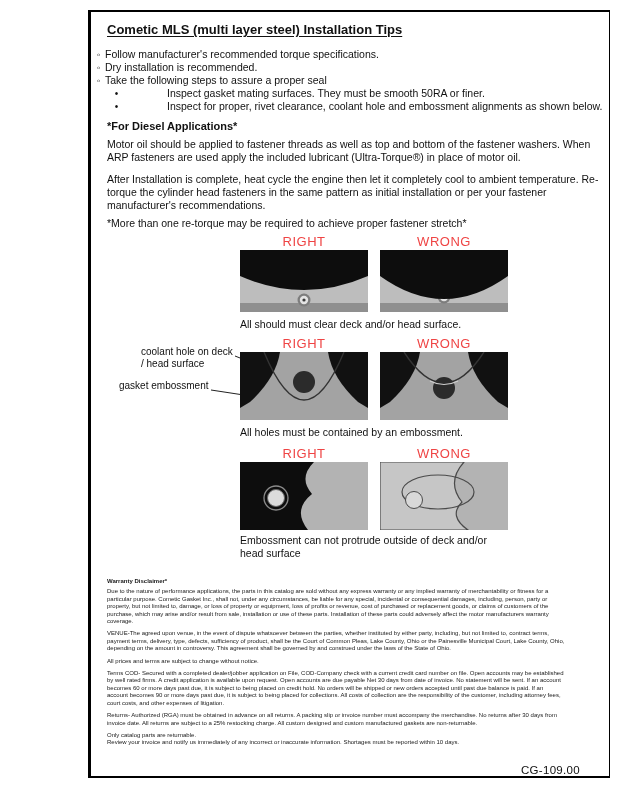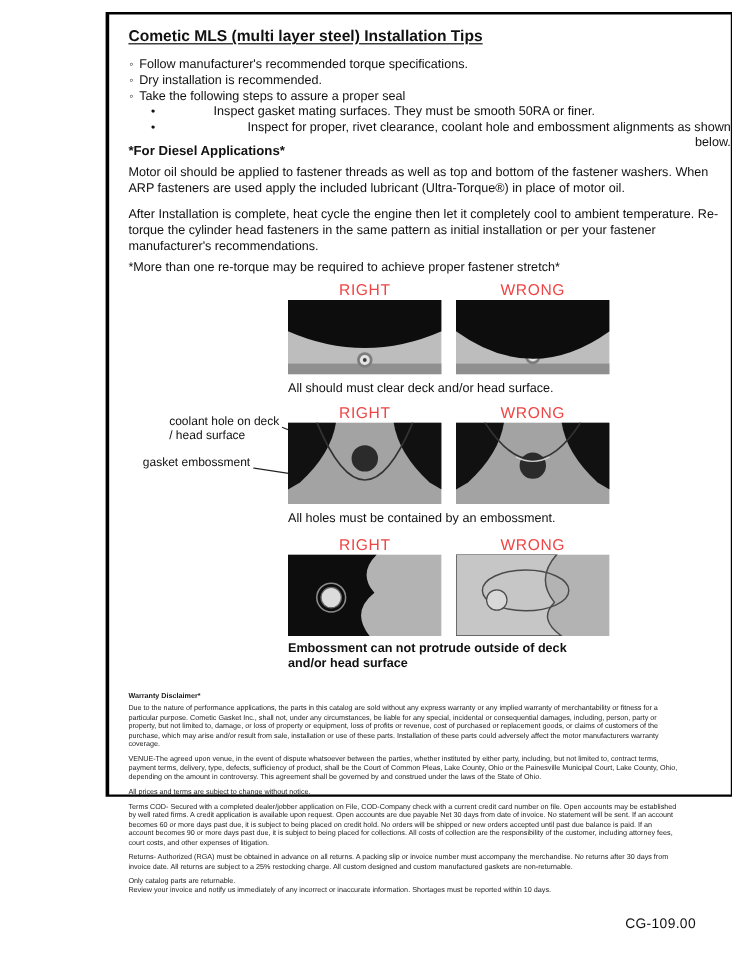--- a/index.html
+++ b/index.html
@@ -1,21 +1,21 @@
 <!DOCTYPE html>
 <html><head>
 <meta charset="utf-8">
 <style>
   * { margin:0; padding:0; box-sizing:border-box; }
   html,body { width:618px; height:800px; background:#ffffff; font-family:"Liberation Sans", sans-serif; color:#111; overflow:hidden; }
-  .frame { position:absolute; left:88px; top:10px; width:522px; height:654px; background:#fff;
+  .frame { position:absolute; left:88px; top:10px; width:522px; height:768px; background:#fff;
            border-top:2px solid #000; border-left:3px solid #000; border-right:1px solid #000; border-bottom:2px solid #000; }
   .abs { position:absolute; }
   .title { left:16px; top:10px; font-size:13px; font-weight:bold; text-decoration:underline; text-underline-offset:2px; }
-  .tips { left:12px; top:36px; font-size:10.5px;text-align:right; }
+  .tips { left:1px; top:36px; font-size:10.5px;text-align:right; }
   .tip { display:flex; line-height:13px; }
   .tip.sub { margin-left:18px;gap:44px; }
   .bullet { width:13px; text-align:center; flex:0 0 13px; }
   .b1::before { content:"◦"; font-size:10px; }
   .b2::before { content:"•"; font-size:10px; }
   .diesel-h { left:16px; top:108px; font-size:11px; font-weight:bold; }
   .para { left:16px; width:492px; font-size:10.5px; line-height:13px; }
   .p1 { top:126px; }
   .p2 { top:161px; }
   .note { left:16px; top:205px; font-size:10.5px; }
@@ -25,21 +25,21 @@
   .panel svg { display:block; }
   .cap { position:absolute; left:149px; font-size:10.5px; line-height:12.5px; }
   .lbl-r1l{left:149px;top:0;} .lbl-r1r{left:289px;top:0;}
   .pan-r1l{left:149px;top:16px;} .pan-r1r{left:289px;top:16px;}
   .cap1{top:84px;}
   .lbl-r2l{left:149px;top:102px;} .lbl-r2r{left:289px;top:102px;}
   .pan-r2l{left:149px;top:118px;} .pan-r2r{left:289px;top:118px;}
   .cap2{top:192px;}
   .lbl-r3l{left:149px;top:212px;} .lbl-r3r{left:289px;top:212px;}
   .pan-r3l{left:149px;top:228px;} .pan-r3r{left:289px;top:228px;}
-  .cap3{top:300px; width:262px;font-weight:bold;}
+  .cap3{top:300px; width:262px;}
   .hole-label { position:absolute; left:50px; top:112px; width:92px; font-size:10px; line-height:11.5px; }
   .emboss-label { position:absolute; left:28px; top:146px; font-size:10px; }
   .leaders { position:absolute; left:112px; top:112px; }
   .disc { left:16px; top:566px; width:458px; font-size:6px; line-height:7.4px; color:#1a1a1a; }
   .disc .dh { font-weight:bold; margin-bottom:3px; }
   .disc p { margin-bottom:5px; }
   .disc p.tight { margin-bottom:0; }
   .footer { left:430px; top:752px; font-size:11.5px; letter-spacing:.3px; }
 </style>
 </head>

